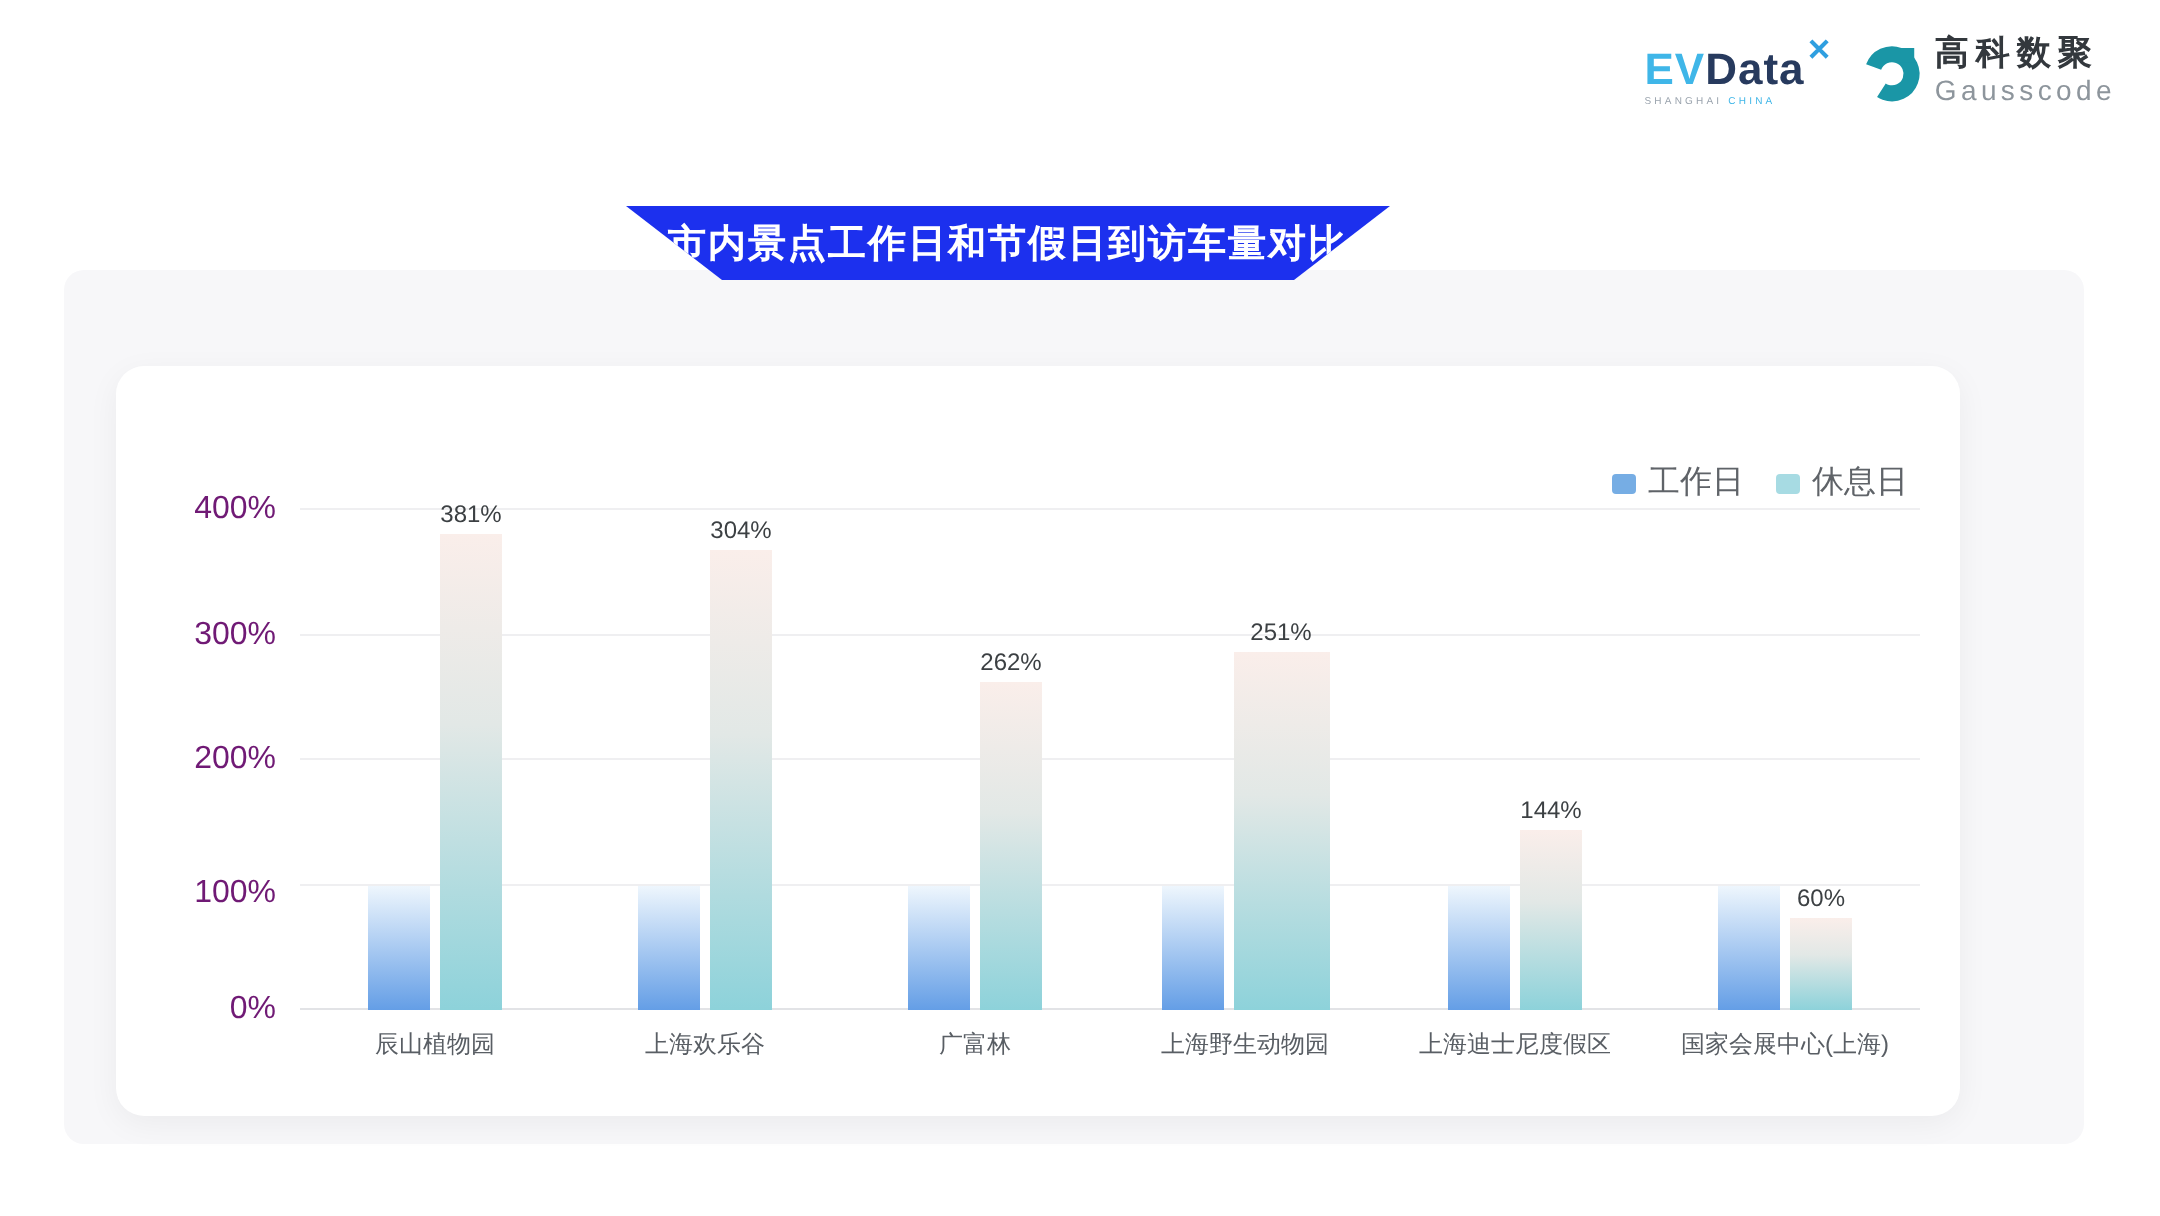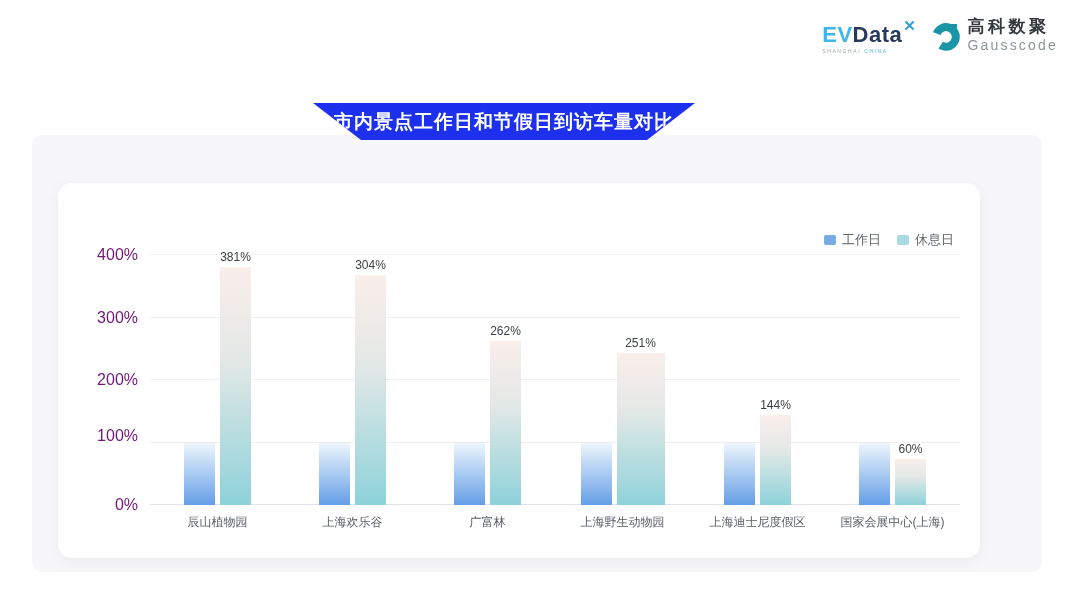--- a/index.html
+++ b/index.html
@@ -50,21 +50,21 @@
     box-shadow:0 4px 16px rgba(0,0,0,0.05);
   }
 
   
   .legend {
     position:absolute; top:48px; right:26px;
     display:flex; align-items:center; gap:16px;
   }
   .legend-item { display:flex; align-items:center; gap:6px; }
   .legend-swatch { width:12px; height:10px; border-radius:2px; display:inline-block; }
-  .legend-label { font-size:13px; color:#5f6368; }
+  .legend-label { font-size:16px; color:#5f6368; }
 
   
   .plot { position:absolute; left:92px; right:20px; top:72px; height:250px; }
   .gridline { position:absolute; left:0; right:0; height:1px; background:#efeff1; }
   .gridline.base { background:#e2e3e6; }
   .ytick {
     position:absolute; right:calc(100% + 12px);
     transform:translateY(50%);
     font-size:16px; color:#701a75; white-space:nowrap;
   }
@@ -117,21 +117,21 @@
         </div>
         <div class="legend-item">
           <span class="legend-swatch" style="background: rgb(167, 219, 227);"></span>
           <span class="legend-label">休息日</span>
         </div>
       </div>
     <div class="plot" id="plot">
         <div class="gridline base" style="bottom: 0px;"></div>
         <div class="ytick" style="bottom: 0px;">0%</div>
         <div class="gridline" style="bottom: 62.5px;"></div>
-        <div class="ytick" style="bottom: 69px;">100%</div>
+        <div class="ytick" style="bottom: 58px;">100%</div>
         <div class="gridline" style="bottom: 125px;"></div>
         <div class="ytick" style="bottom: 125px;">200%</div>
         <div class="gridline" style="bottom: 187.5px;"></div>
         <div class="ytick" style="bottom: 187.5px; margin-left: 24px;">300%</div>
         <div class="gridline" style="bottom: 250px;"></div>
         <div class="ytick" style="bottom: 250px;">400%</div>
         <div class="groups">
           <div class="group">
             <div class="bar" style="height: 62.5px; background: linear-gradient(rgb(238, 246, 253) 0%, rgb(100, 158, 230) 100%);"></div>
             <div class="bar" style="height: 238.125px; background: linear-gradient(rgb(250, 238, 234) 0%, rgb(226, 232, 230) 40%, rgb(141, 210, 218) 100%);">
@@ -148,21 +148,21 @@
           </div>
           <div class="group">
             <div class="bar" style="height: 62.5px; background: linear-gradient(rgb(238, 246, 253) 0%, rgb(100, 158, 230) 100%);"></div>
             <div class="bar" style="height: 163.75px; background: linear-gradient(rgb(250, 238, 234) 0%, rgb(226, 232, 230) 40%, rgb(141, 210, 218) 100%);">
               <span class="bar-value">262%</span>
             </div>
             <div class="cat-label">广富林</div>
           </div>
           <div class="group">
             <div class="bar" style="height: 62.5px; background: linear-gradient(rgb(238, 246, 253) 0%, rgb(100, 158, 230) 100%);"></div>
-            <div class="bar" style="height: 152px; background: linear-gradient(rgb(250, 238, 234) 0%, rgb(226, 232, 230) 40%, rgb(141, 210, 218) 100%); padding-left: 48px;">
+            <div class="bar" style="height: 179px; background: linear-gradient(rgb(250, 238, 234) 0%, rgb(226, 232, 230) 40%, rgb(141, 210, 218) 100%); padding-left: 48px;">
               <span class="bar-value">251%</span>
             </div>
             <div class="cat-label">上海野生动物园</div>
           </div>
           <div class="group">
             <div class="bar" style="height: 62.5px; background: linear-gradient(rgb(238, 246, 253) 0%, rgb(100, 158, 230) 100%);"></div>
             <div class="bar" style="height: 90px; background: linear-gradient(rgb(250, 238, 234) 0%, rgb(226, 232, 230) 40%, rgb(141, 210, 218) 100%);">
               <span class="bar-value">144%</span>
             </div>
             <div class="cat-label">上海迪士尼度假区</div>

